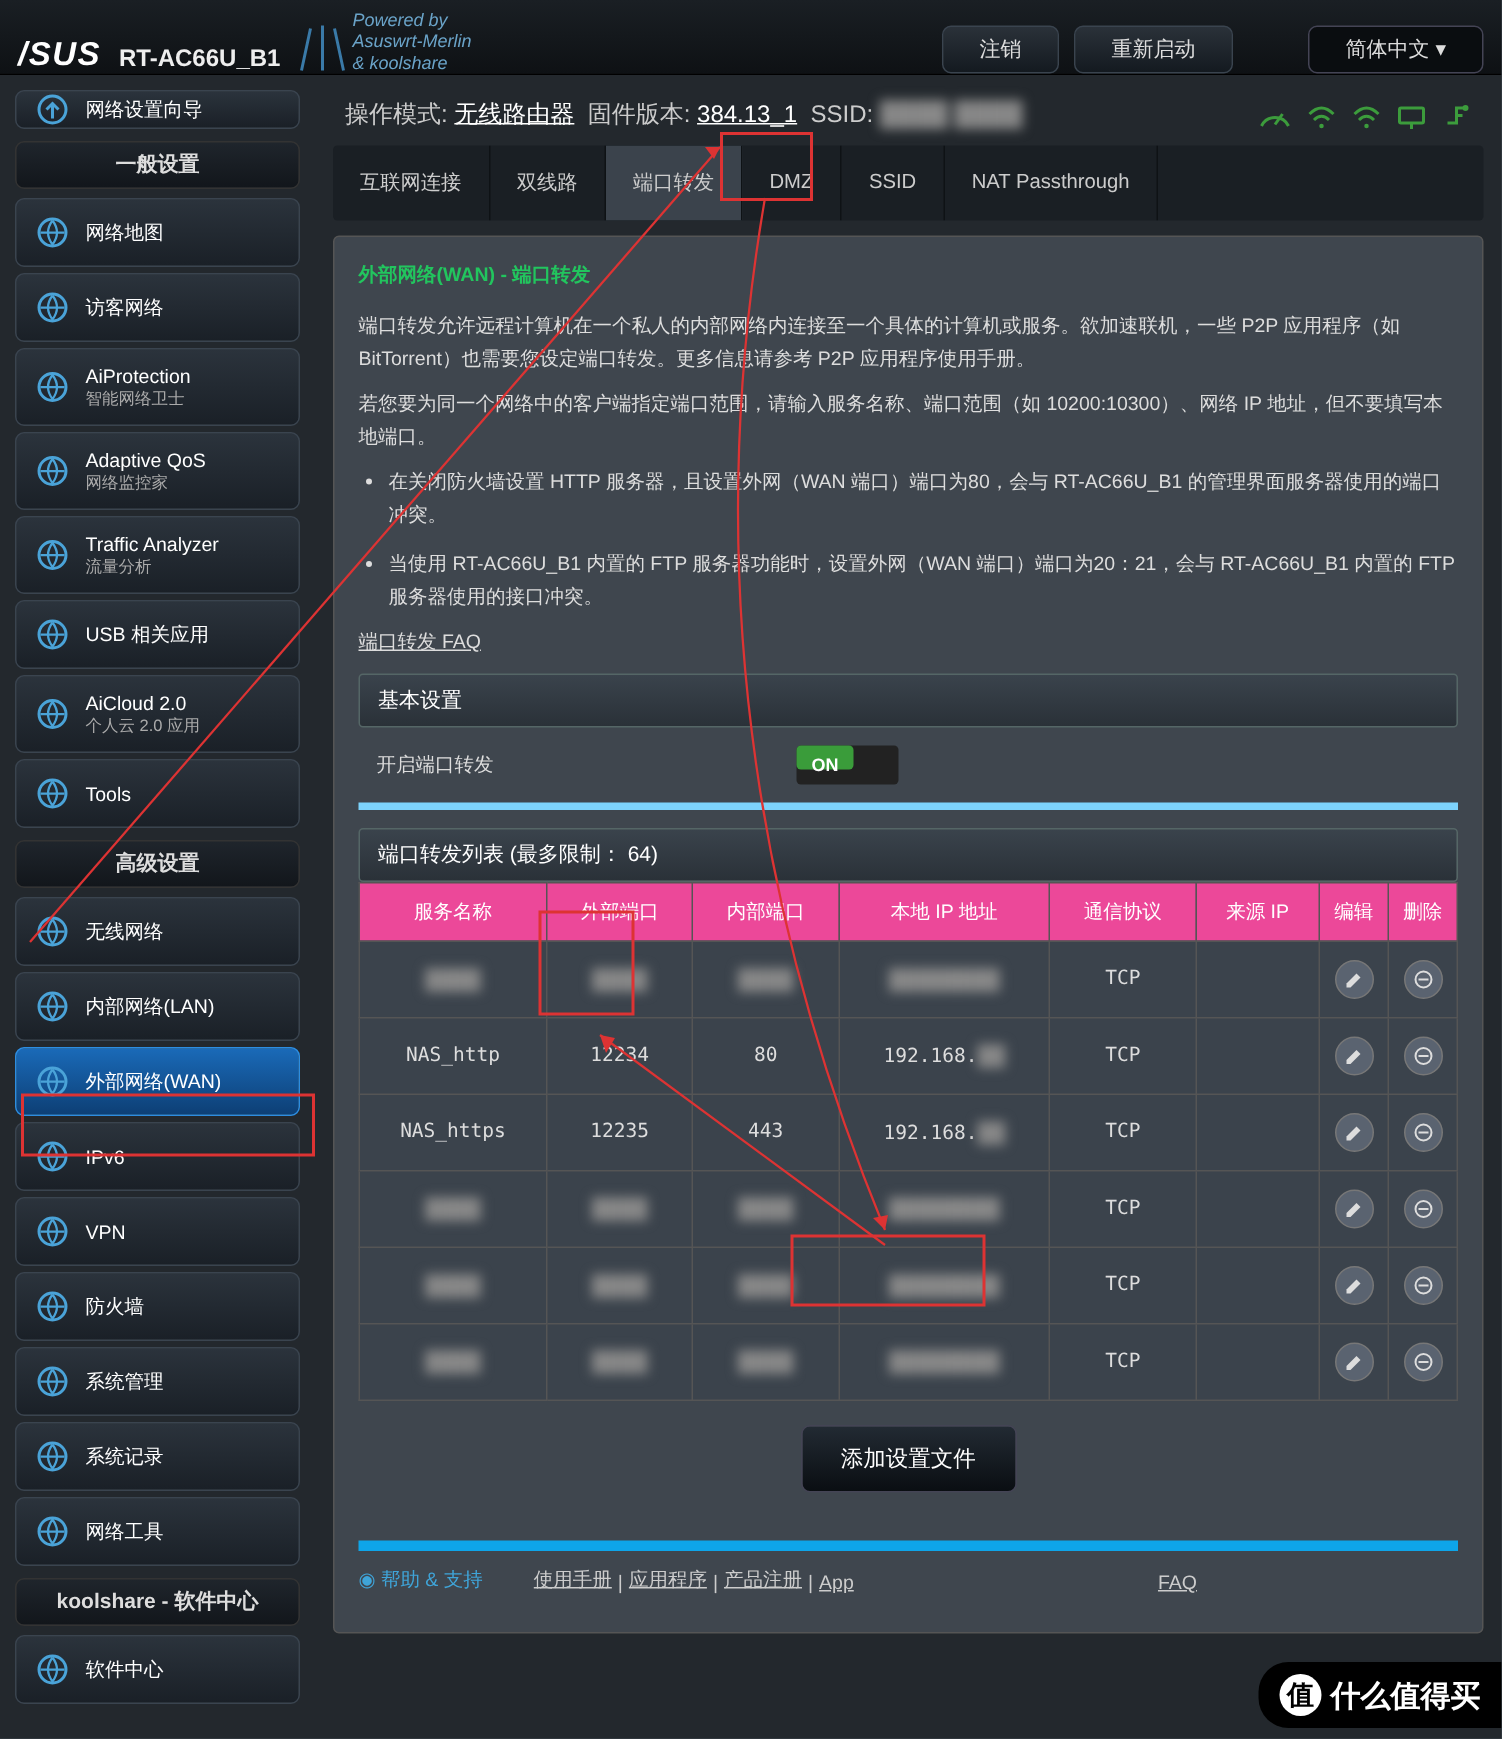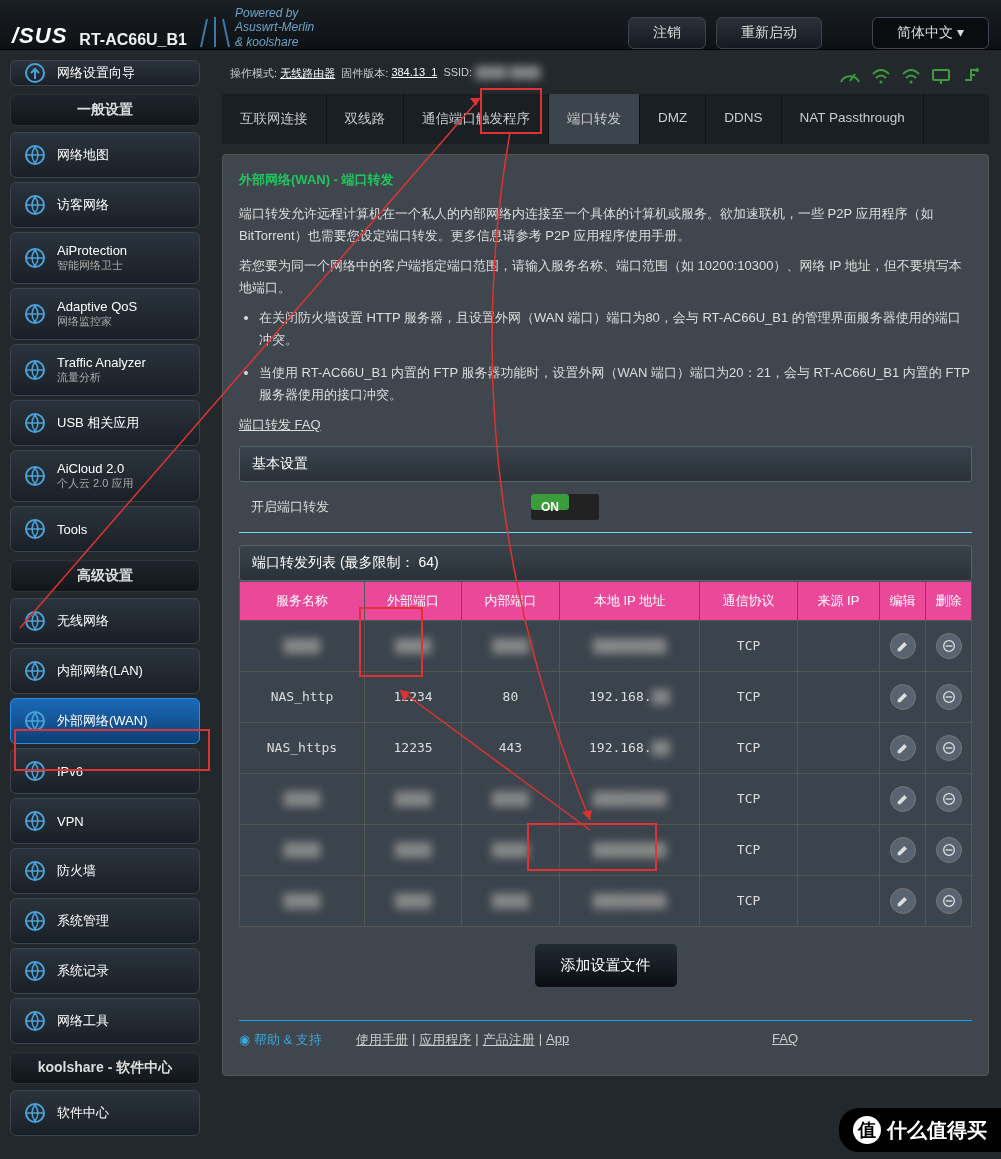--- a/index.html
+++ b/index.html
@@ -12,44 +12,44 @@
 .hbtn.sel{background:#0a0d10;border:1px solid #445}
 .wrap{display:flex;height:1100px}
 .sidebar{width:210px;padding:10px}
 .nav-item{display:flex;align-items:center;background:linear-gradient(#2b333c,#1a2027);border:1px solid #3a444f;border-radius:6px;padding:10px 12px;margin-bottom:4px;cursor:pointer;color:#fff;font-size:13px}
 .nav-item.wizard{height:26px}
 .nav-item .icon{width:24px;height:24px;margin-right:10px;flex-shrink:0}
 .nav-item .sub{font-size:11px;color:#aaa;display:block}
 .nav-item.active{background:linear-gradient(#1a6ab8,#0d3f75);border:1px solid #2d8de0}
 .section-hdr{background:linear-gradient(#1f252c,#12161b);border:1px solid #333;border-radius:6px;text-align:center;color:#ddd;padding:6px;margin:8px 0 6px;font-size:14px;font-weight:bold}
 .main{flex:1;padding:12px;position:relative}
-.infobar{color:#ccc;font-size:11px;padding:4px 8px 10px;display:flex;align-items:flex-start}
+.infobar{color:#ccc;font-size:16px;padding:4px 8px 10px;display:flex;align-items:center}
 .infobar a{color:#ffffff;text-decoration:underline}
 .status-icons{margin-left:auto;display:flex;gap:10px}
 .tabs{display:flex;background:#1a1f24;border-radius:3px;overflow:hidden}
 .tab{padding:16px 18px;color:#ccc;cursor:pointer;font-size:13.5px;border-right:1px solid #0e1215}
 .tab.active{background:#3b434c}
 .panel{background:#3f464e;border:1px solid #555;border-radius:4px;padding:16px;margin-top:10px}
 .panel h2{color:#22c55e;font-size:13px;margin-bottom:14px}
 .panel p{color:#ddd;line-height:1.7;font-size:13px;margin-bottom:8px}
 .panel ul{padding-left:20px;margin:8px 0}
 .panel li{color:#ddd;line-height:1.7;font-size:13px;margin-bottom:10px}
 .panel .faq{color:#ddd;text-decoration:underline;font-size:13px}
 .sect-bar{background:linear-gradient(#3a434c,#2a3138);border:1px solid #566;border-radius:3px;padding:8px 12px;color:#fff;font-size:14px;margin-top:12px}
-.setting-row{display:flex;align-items:center;padding:12px;border-bottom:1px solid #7dd3fc}
+.setting-row{display:flex;align-items:center;padding:12px;border-bottom:5px solid #7dd3fc}
 .setting-row .lbl{width:280px;color:#ddd;font-size:13px}
 .toggle{width:68px;height:26px;background:#222;border-radius:3px;position:relative;cursor:pointer}
 .toggle .knob{position:absolute;left:0;top:0;width:38px;height:16px;background:#3a9c3a;border-radius:3px;color:#fff;text-align:center;line-height:26px;font-size:12px;font-weight:bold}
 table{width:100%;border-collapse:collapse;background:#3b434c}
 th{background:#ec4899;color:#fff;padding:10px 6px;font-size:13px;border:1px solid #555;font-weight:normal}
 td{color:#ddd;padding:12px 6px;text-align:center;font-size:13px;border:1px solid #555;font-family:monospace}
 .iconbtn{width:26px;height:26px;border-radius:50%;background:#5a6370;border:1px solid #777;display:inline-flex;align-items:center;justify-content:center;cursor:pointer}
 .blur{filter:blur(4px);color:#888}
 .addbtn{margin:16px auto;display:block;background:linear-gradient(#222a33,#0a0e12);border:1px solid #445;border-radius:6px;color:#fff;padding:12px 26px;font-size:15px;cursor:pointer}
-.footer{border-top:1px solid #0ea5e9;margin-top:32px;padding:10px 0;display:flex;align-items:flex-start;font-size:13px}
+.footer{border-top:7px solid #0ea5e9;margin-top:32px;padding:10px 0;display:flex;align-items:flex-end;font-size:13px}
 .footer a{color:#ccc;text-decoration:underline;margin:0 4px}
 .help{color:#3fa4d8;margin-right:30px}
 .watermark{position:absolute;right:0;bottom:-2px;background:#000;color:#fff;border-radius:20px 0 0 20px;padding:8px 14px;font-size:20px;font-weight:bold;display:flex;align-items:center;gap:6px}
 .watermark .circ{width:28px;height:28px;background:#fff;color:#000;border-radius:50%;display:flex;align-items:center;justify-content:center;font-size:18px}
 .red-box{position:absolute;border:2px solid #d33;pointer-events:none}
 svg.arrow{position:absolute;pointer-events:none}
 </style>
 </head>
 <body>
 
@@ -242,24 +242,23 @@
         <svg width="20" height="18">
             <path d="M4 14 L10 14 L10 4 L16 4 M10 9 L14 9" stroke="#3c9c3c" fill="none" stroke-width="2"></path>
             <circle cx="16" cy="4" r="2" fill="#3c9c3c"></circle>
           </svg>
       </div>
     </div>
 
     <div class="tabs" id="tabs">
         <div class="tab">互联网连接</div>
         <div class="tab">双线路</div>
-        <div class="tab">通信端口触发程序</div>
         <div class="tab active">端口转发</div>
         <div class="tab">DMZ</div>
-        <div class="tab">DDNS</div>
+        <div class="tab">SSID</div>
         <div class="tab">NAT Passthrough</div>
       </div>
 
     <div class="panel">
       <h2>外部网络(WAN) - 端口转发</h2>
       <p>端口转发允许远程计算机在一个私人的内部网络内连接至一个具体的计算机或服务。欲加速联机，一些 P2P 应用程序（如 BitTorrent）也需要您设定端口转发。更多信息请参考 P2P 应用程序使用手册。</p>
       <p>若您要为同一个网络中的客户端指定端口范围，请输入服务名称、端口范围（如 10200:10300）、网络 IP 地址，但不要填写本地端口。</p>
       <ul>
         <li>在关闭防火墙设置 HTTP 服务器，且设置外网（WAN 端口）端口为80，会与 RT-AC66U_B1 的管理界面服务器使用的端口冲突。</li>
         <li>当使用 RT-AC66U_B1 内置的 FTP 服务器功能时，设置外网（WAN 端口）端口为20：21，会与 RT-AC66U_B1 内置的 FTP 服务器使用的接口冲突。</li>

